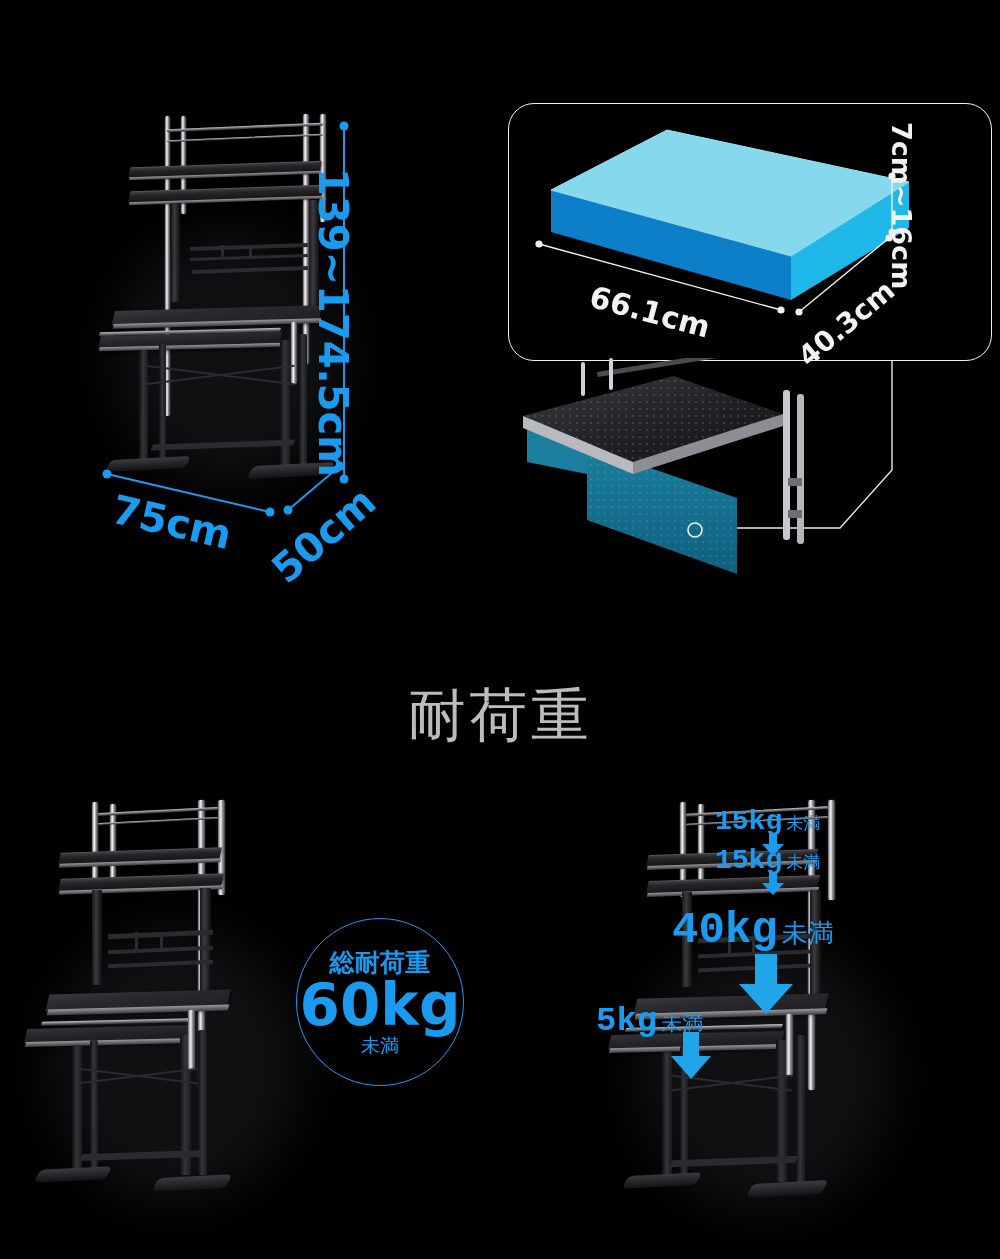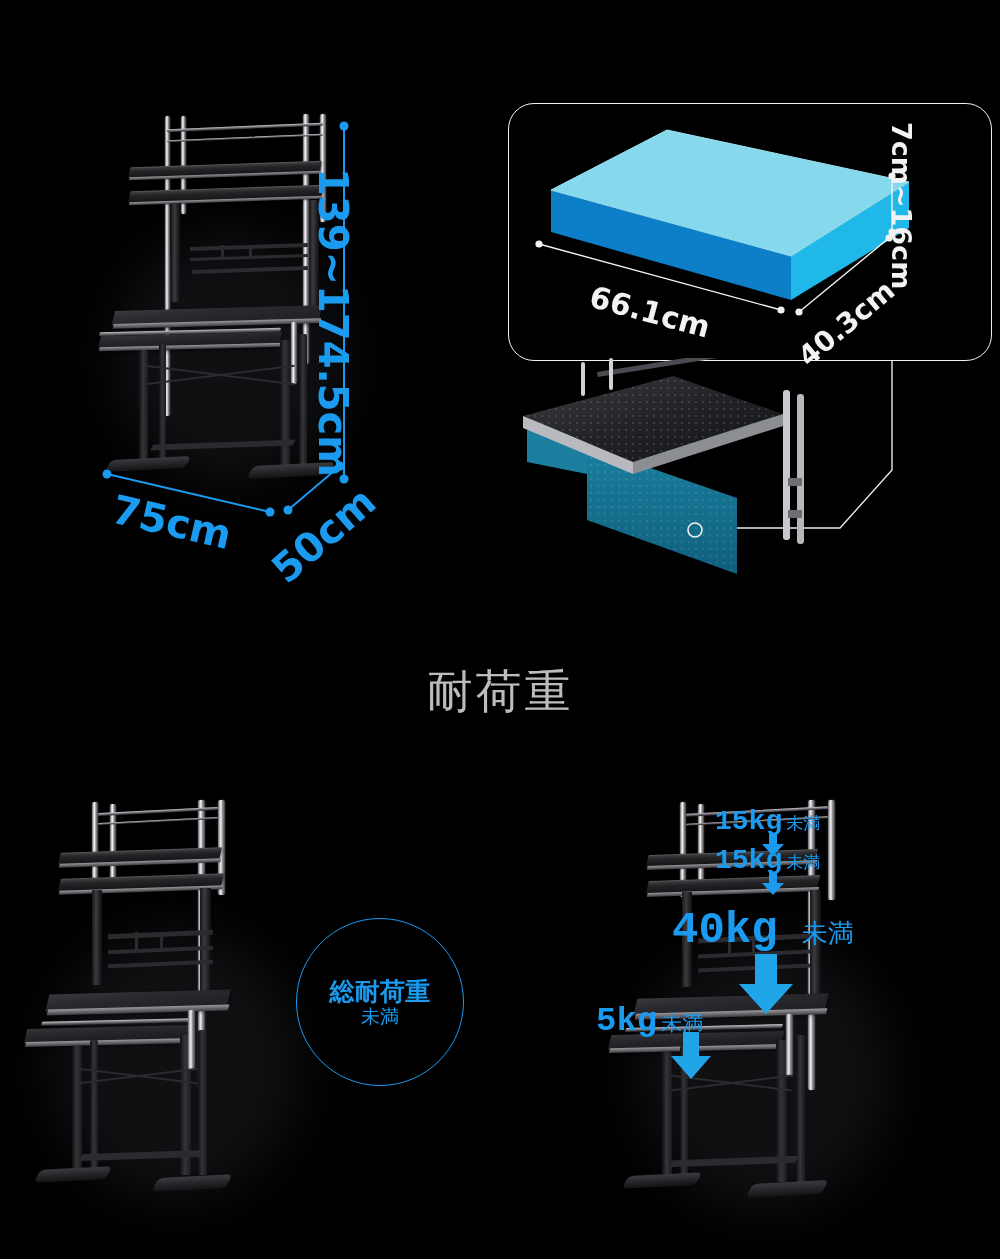--- a/index.html
+++ b/index.html
@@ -13,21 +13,21 @@
   .abs{position:absolute;}
 
   
   .heading{
     position:absolute;width:100%;text-align:center;
     color:#bcbcbc;font-weight:300;letter-spacing:.06em;
     font-family:"DejaVu Sans","Liberation Sans",sans-serif;
     white-space:nowrap;
   }
   #heading-dimensions{top:8px;font-size:52px;line-height:70px;}
-  #heading-load{top:660px;font-size:46px;line-height:62px;}
+  #heading-load{top:684px;font-size:58px;line-height:62px;}
 
   
   .dimtext{
     position:absolute;color:#1a9bf0;font-weight:700;white-space:nowrap;
     font-family:"DejaVu Sans","Liberation Sans",sans-serif;
   }
   .whitedim{
     position:absolute;color:#f2f2f2;font-weight:700;white-space:nowrap;
     font-family:"DejaVu Sans","Liberation Sans",sans-serif;
   }
@@ -270,20 +270,21 @@
     <div class="post" style="left:168px;top:220px;width:7px;height:60px;"></div>
     <div class="crossbar" style="left:58px;top:285px;width:120px;height:2px;transform:rotate(7deg);"></div>
     <div class="crossbar" style="left:58px;top:285px;width:120px;height:2px;transform:rotate(-7deg);"></div>
     <div class="crossbar" style="left:62px;top:362px;width:120px;height:7px;transform:skewX(-28deg) rotate(-2deg);"></div>
     <div class="foot" style="left:18px;top:378px;width:70px;height:13px;transform:skewX(-30deg) rotate(-3deg);"></div>
     <div class="foot" style="left:136px;top:386px;width:72px;height:14px;transform:skewX(-30deg) rotate(-3deg);"></div>
   </div>
 
   <div id="load-badge">
     <div class="bt">総耐荷重</div>
+    <div class="bv">60kg</div>
     <div class="bs">未満</div>
   </div>
 
   <div class="desk" id="desk-photo-part-load" style="left:600px;top:790px;width:320px;height:450px;">
     <div class="glow" style="left:40px;top:150px;width:250px;height:270px;"></div>
     <div class="post" style="left:80px;top:12px;width:6px;height:95px;"></div>
     <div class="post" style="left:98px;top:14px;width:6px;height:88px;"></div>
     <div class="post" style="left:208px;top:10px;width:7px;height:290px;"></div>
     <div class="post" style="left:228px;top:10px;width:7px;height:100px;"></div>
     <div class="rail" style="left:86px;top:20px;width:142px;height:3px;transform:rotate(-3deg);"></div>
@@ -331,21 +332,21 @@
   </svg>
 
   <div class="wlabel" id="ann-second-shelf" style="left:715px;top:845px;">
     <span class="num" style="font-size:28px;">15kg</span>
     <span class="sub" style="font-size:17px;">未満</span>
   </div>
   <svg class="warrow" style="left:760px;top:872px;width:26px;height:24px;">
     <polygon points="9,0 17,0 17,11 24,11 13,23 2,11 9,11" fill="#1a9bf0"></polygon>
   </svg>
 
-  <div class="wlabel" id="ann-desktop" style="left:672px;top:905px;gap:20px;">
+  <div class="wlabel" id="ann-desktop" style="left:672px;top:905px;">
     <span class="num" style="font-size:44px;">40kg</span>
     <span class="sub" style="font-size:26px;">未満</span>
   </div>
   <svg class="warrow" style="left:736px;top:954px;width:60px;height:62px;">
     <polygon points="19,0 41,0 41,30 57,30 30,60 3,30 19,30" fill="#1fa5e8"></polygon>
   </svg>
 
   <div class="wlabel" id="ann-keyboard-tray" style="left:596px;top:1002px;">
     <span class="num" style="font-size:34px;">5kg</span>
     <span class="sub" style="font-size:21px;">未満</span>

